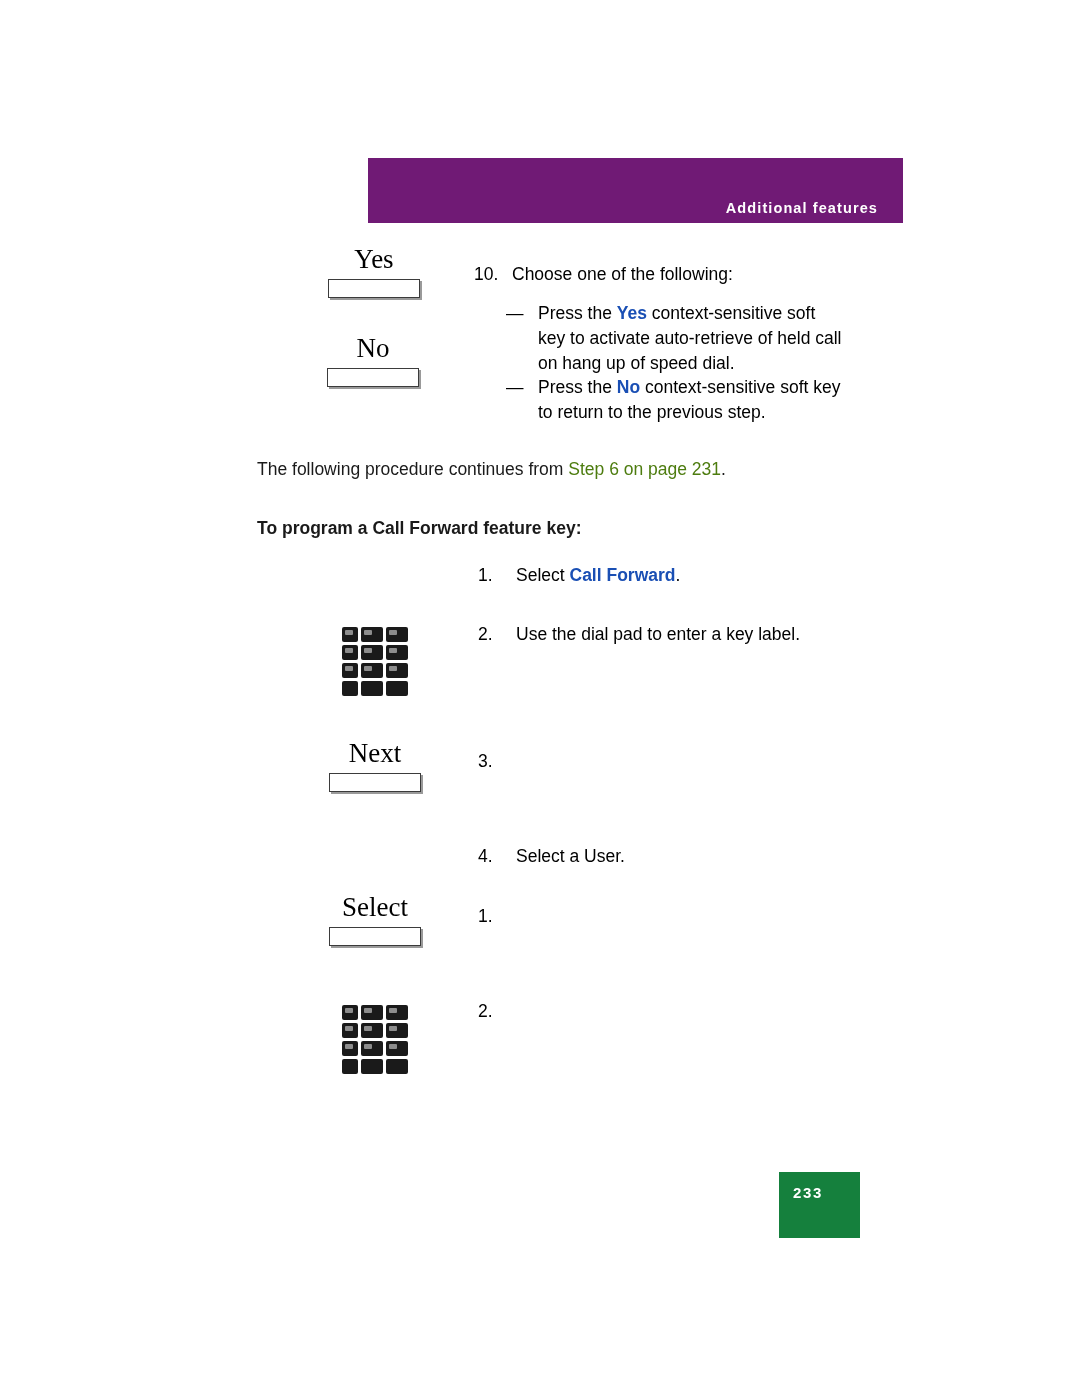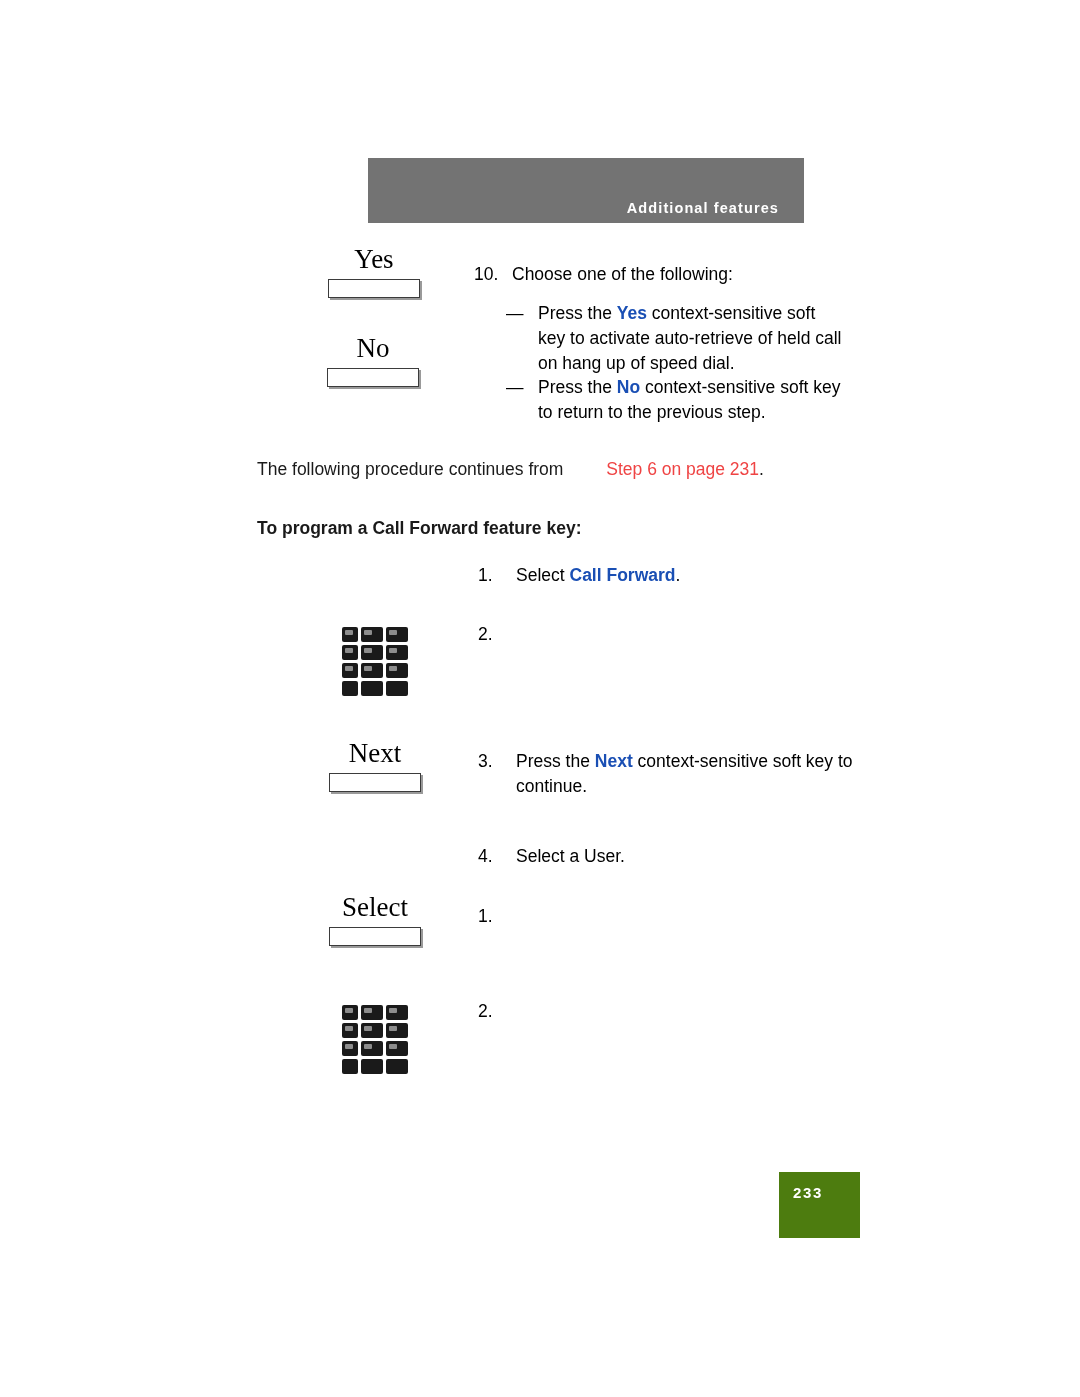--- a/index.html
+++ b/index.html
@@ -14,23 +14,23 @@
     font-family: "Liberation Sans", sans-serif;
     color: #000000;
     overflow: hidden;
   }
 
   
   .header-banner {
     position: absolute;
     left: 368px;
     top: 158px;
-    width: 436px;
+    width: 535px;
     height: 65px;
-    background: #737373;
+    background: #701a75;
   }
   .header-banner .header-text {
     position: absolute;
     right: 25px;
     bottom: 7px;
     color: #ffffff;
     font-size: 14.5px;
     font-weight: bold;
     letter-spacing: 1.1px;
     white-space: nowrap;
@@ -103,22 +103,21 @@
   }
   .bold {
     font-weight: bold;
     margin-top: 16px;
   }
   .blue {
     color: #1a4fb4;
     font-weight: bold;
   }
   .bluelink {
-    color: #ef4444;
-    margin-left: 38px;
+    color: #4d7c0f;
   }
   .step-row {
     position: absolute;
     display: flex;
   }
   .step-num {
     width: 38px;
     flex: 0 0 38px;
     font-size: 17.5px;
     line-height: 25px;
@@ -138,21 +137,21 @@
     line-height: 25px;
   }
 
   
   .page-box {
     position: absolute;
     left: 779px;
     top: 1172px;
     width: 81px;
     height: 66px;
-    background: #4d7c0f;
+    background: #15803d;
   }
   .page-box .page-num {
     position: absolute;
     left: 14px;
     top: 12px;
     color: #ffffff;
     font-size: 15px;
     font-weight: bold;
     letter-spacing: 1.6px;
   }
@@ -195,20 +194,21 @@
 
 <div class="txt bold" style="left:257px; top:500px; width:600px;">To program a Call Forward feature key:</div>
 
 <div class="step-row" style="left:478px; top:563px; width:380px;">
   <div class="step-num">1.</div>
   <div class="step-body"><span>Select </span><span class="blue">Call Forward</span><span>.</span></div>
 </div>
 
 <div class="step-row" style="left:478px; top:622px; width:380px;">
   <div class="step-num">2.</div>
+  <div class="step-body">Use the dial pad to enter a key label.</div>
 </div>
 
 <div class="dialpad" style="left:342px; top:627px;">
   <div class="row">
     <div class="key small"></div>
     <div class="key"></div>
     <div class="key"></div>
   </div>
   <div class="row">
     <div class="key small"></div>
@@ -227,21 +227,20 @@
   </div>
 </div>
 
 <div class="softkey" style="left:329px; top:740px; width:92px;">
   <div class="label">Next</div>
   <div class="keybox"></div>
 </div>
 
 <div class="step-row" style="left:478px; top:749px; width:380px;">
   <div class="step-num">3.</div>
-  <div class="step-body"><span>Press the </span><span class="blue">Next</span><span> context-sensitive soft key to continue.</span></div>
 </div>
 
 <div class="step-row" style="left:478px; top:844px; width:380px;">
   <div class="step-num">4.</div>
   <div class="step-body">Select a User.</div>
 </div>
 
 <div class="softkey" style="left:329px; top:894px; width:92px;">
   <div class="label">Select</div>
   <div class="keybox"></div>

